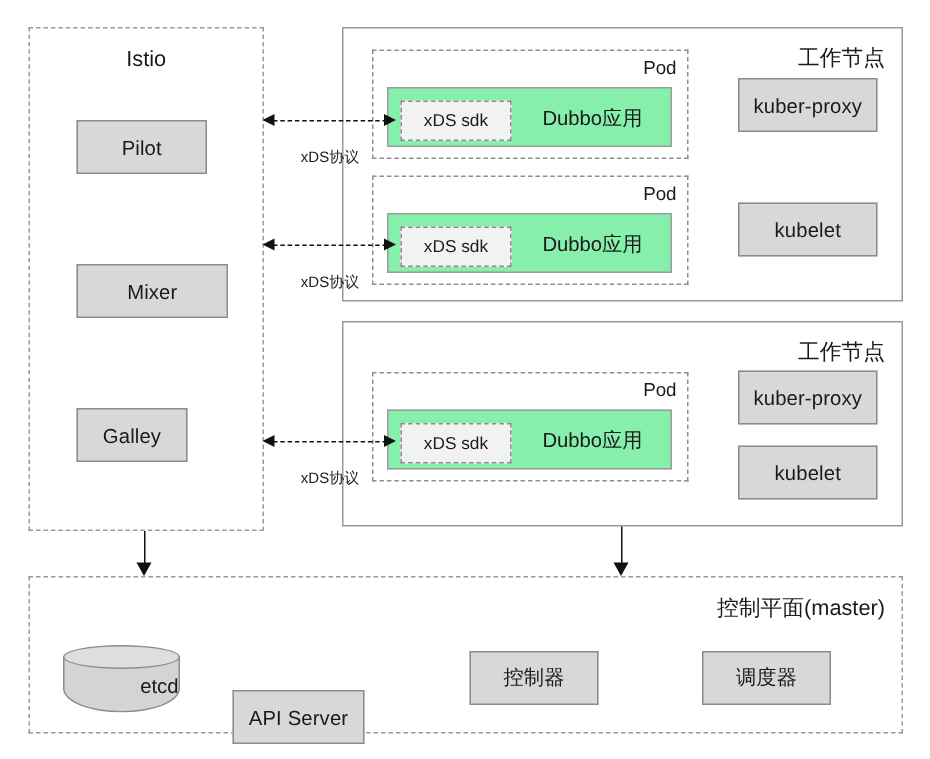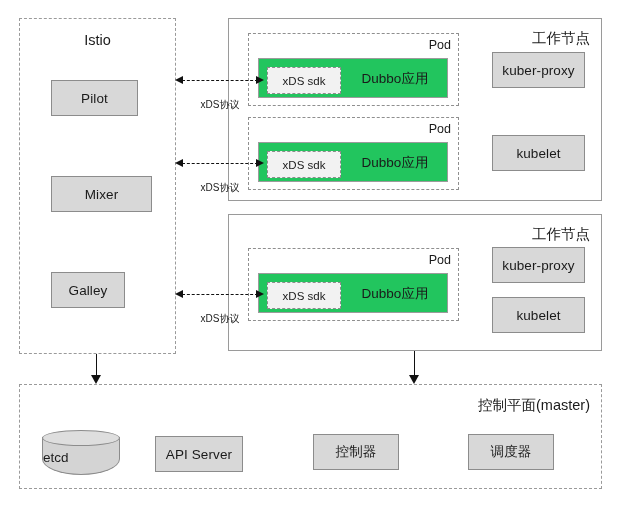--- a/index.html
+++ b/index.html
@@ -42,21 +42,21 @@
     background: #d8d8d8;
     border: 1.2px solid #8c8c8c;
     display: flex;
     align-items: center;
     justify-content: center;
     font-size: 13.5px;
     color: #1a1a1a;
     letter-spacing: 0.1px;
   }
   .app-box {
-    background: #22c55e;
+    background: #86efac;
     border: 1.2px solid #9b9b9b;
     display: flex;
     align-items: center;
   }
   .sdk-box {
     background: #f2f2f2;
     border: 1.1px dashed #8c8c8c;
     display: flex;
     align-items: center;
     justify-content: center;
@@ -81,21 +81,21 @@
   
   .cyl-body {
     background: #d4d4d4;
     border-left: 1.2px solid #8c8c8c;
     border-right: 1.2px solid #8c8c8c;
     border-bottom: 1.2px solid #8c8c8c;
     border-bottom-left-radius: 50% 16px;
     border-bottom-right-radius: 50% 16px;
     display: flex;
     align-items: center;
-    justify-content: flex-start;
+    justify-content: flex-end;
     font-size: 13.5px;
   }
   .cyl-top {
     background: #dedede;
     border: 1.2px solid #8c8c8c;
     border-radius: 50% / 50%;
   }
 
   
   .hline-dashed {
@@ -220,21 +220,21 @@
 
   <div class="abs lbl lbl-title" style="left:440px; top:396px; width:150px; text-align:right;">控制平面(master)</div>
 
   <div class="abs" style="left:42px; top:430px; width:76px; height:44px;">
     <div class="cyl-body" style="position:absolute; left:0; top:7px; width:76px; height:37px;">
       <span style="margin-top:4px;">etcd</span>
     </div>
     <div class="cyl-top" style="position:absolute; left:0; top:0; width:76px; height:14px;"></div>
   </div>
 
-  <div class="abs box" style="left:155px; top:436px; width:88px; height:36px;text-align:right;">
+  <div class="abs box" style="left:155px; top:460px; width:88px; height:36px;text-align:right;">
     <span>API Server</span>
   </div>
 
   <div class="abs box" style="left:468px; top:434px; width:86px; height:36px;">
     <span>调度器</span>
   </div>
 
   <div class="abs box" style="left:313px; top:434px; width:86px; height:36px;">
     <span>控制器</span>
   </div>

